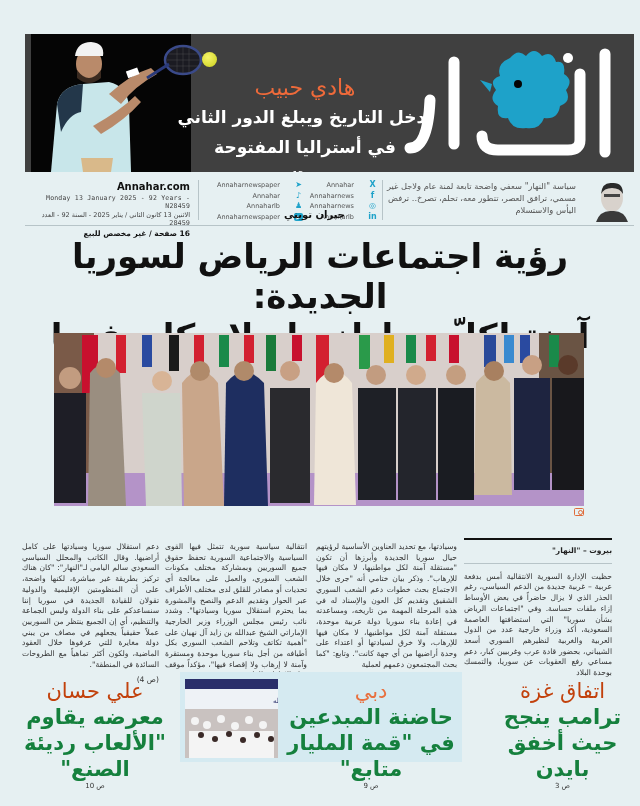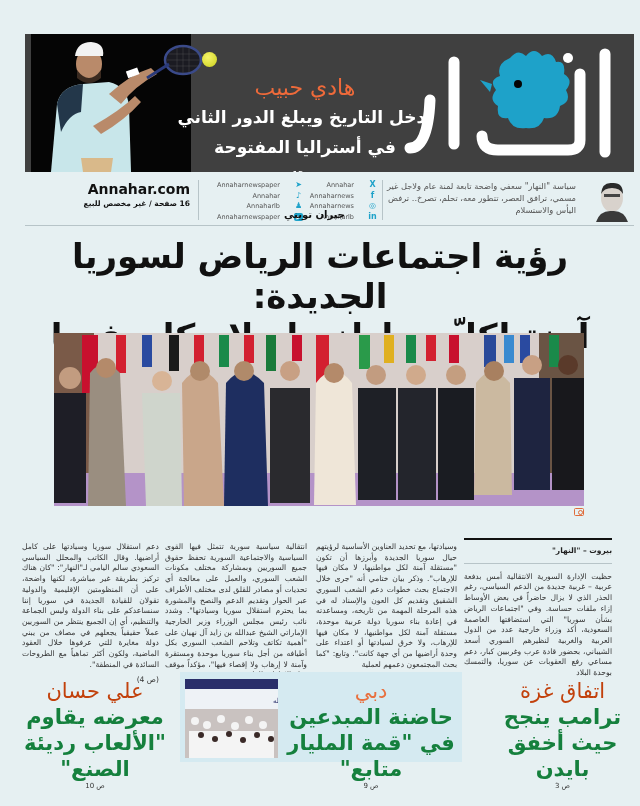--- a/index.html
+++ b/index.html
@@ -25,21 +25,21 @@
   .mh-teaser .line { color: #ffffff; font-size: 17px; font-weight: bold; line-height: 30px; }
   .mh-teaser .page { color: #ffffff; font-size: 9px; margin-top: 8px; }
   .mh-logo { position: absolute; left: 375px; top: 10px; width: 225px; height: 120px; }
 
   
   .info-strip {
     position: absolute; left: 25px; top: 178px; width: 609px; height: 48px;
     border-bottom: 1px solid #b7c4c8;
   }
   .edition { position: absolute; left: 0; top: 3px; width: 165px; text-align: right; }
-  .edition .site { font-size: 14px; font-weight: bold; color: #111; }
+  .edition .site { font-size: 10px; font-weight: bold; color: #111; }
   .edition .en-date { font-size: 6.5px; color: #444; letter-spacing: 0.2px; margin-top: 2px; font-family: "DejaVu Sans Mono", monospace; }
   .edition .ar-date { font-size: 6.5px; color: #444; direction: rtl; margin-top: 1px; }
   .edition .pages { font-size: 7.5px; font-weight: bold; color: #111; direction: rtl; margin-top: 2px; }
   .vdiv { position: absolute; top: 2px; width: 1px; height: 40px; background: #b7c4c8; }
   .social-col { position: absolute; top: 2px; }
   .social-row { display: flex; align-items: center; justify-content: flex-end; height: 10.5px; font-size: 6.5px; color: #555; gap: 14px; }
   .s-ico { display: inline-flex; align-items: center; justify-content: center; width: 9px; height: 8px; color: #1ea2c9; font-size: 8px; font-weight: bold; line-height: 8px; }
   .s-ico.box { background: #1ea2c9; color: #fff; border-radius: 2px; font-size: 5px; }
   .columnist { position: absolute; left: 255px; top: 2px; width: 354px; height: 42px; }
   .columnist .quote { position: absolute; right: 58px; top: 0; width: 200px; direction: rtl; text-align: right; font-size: 8.3px; line-height: 12px; color: #555; }
@@ -135,20 +135,22 @@
       <path d="M54 18 L54 100"></path>
       <path d="M30 56 Q28 104 10 104"></path>
     </g>
     <circle cx="168" cy="14" r="5" fill="#ffffff"></circle>
   </svg>
 </header>
 
 <section class="info-strip">
   <div class="edition">
     <div class="site">Annahar.com</div>
+    <div class="en-date">Monday  13  January  2025 - 92 Years - N28459</div>
+    <div class="ar-date">الاثنين 13 كانون الثاني / يناير 2025 - السنة 92 - العدد 28459</div>
     <div class="pages">16 صفحة / غير مخصص للبيع</div>
   </div>
 
   <div class="vdiv" style="left:173px"></div>
 
   <div class="social-col" style="left:180px; width:98px;">
     <div class="social-row">
       <span>Annaharnewspaper</span>
       <span class="s-ico">➤</span>
     </div>

